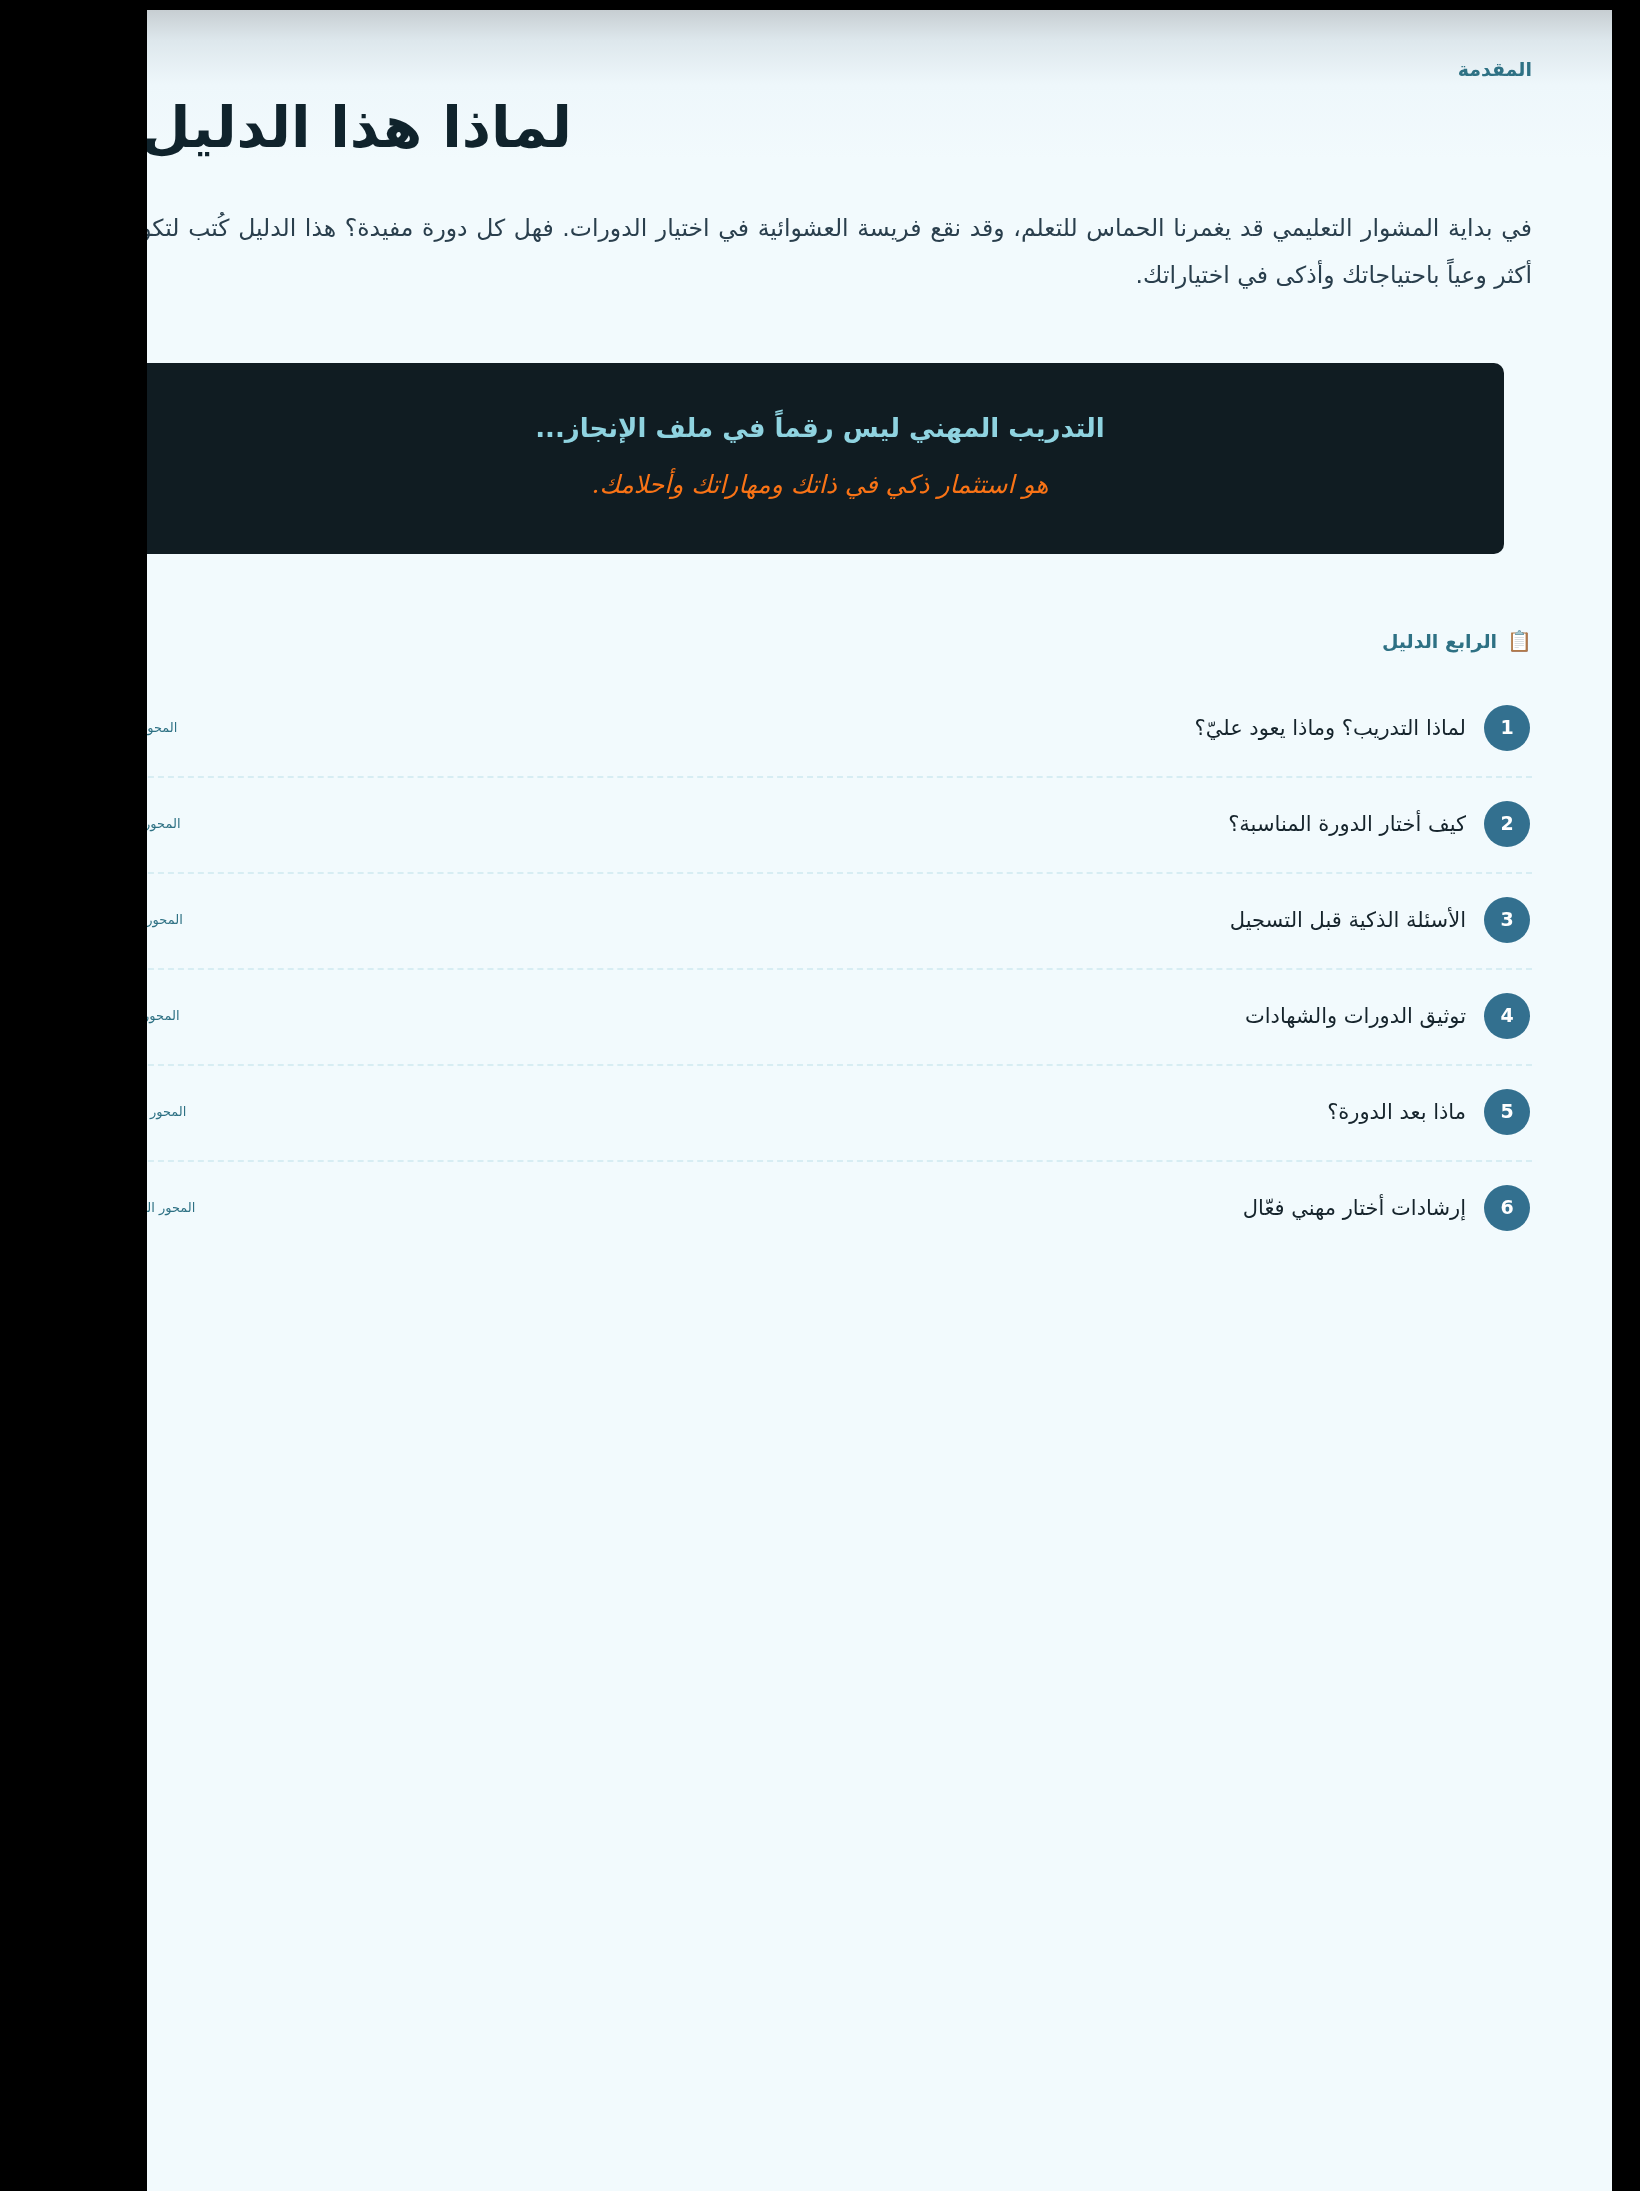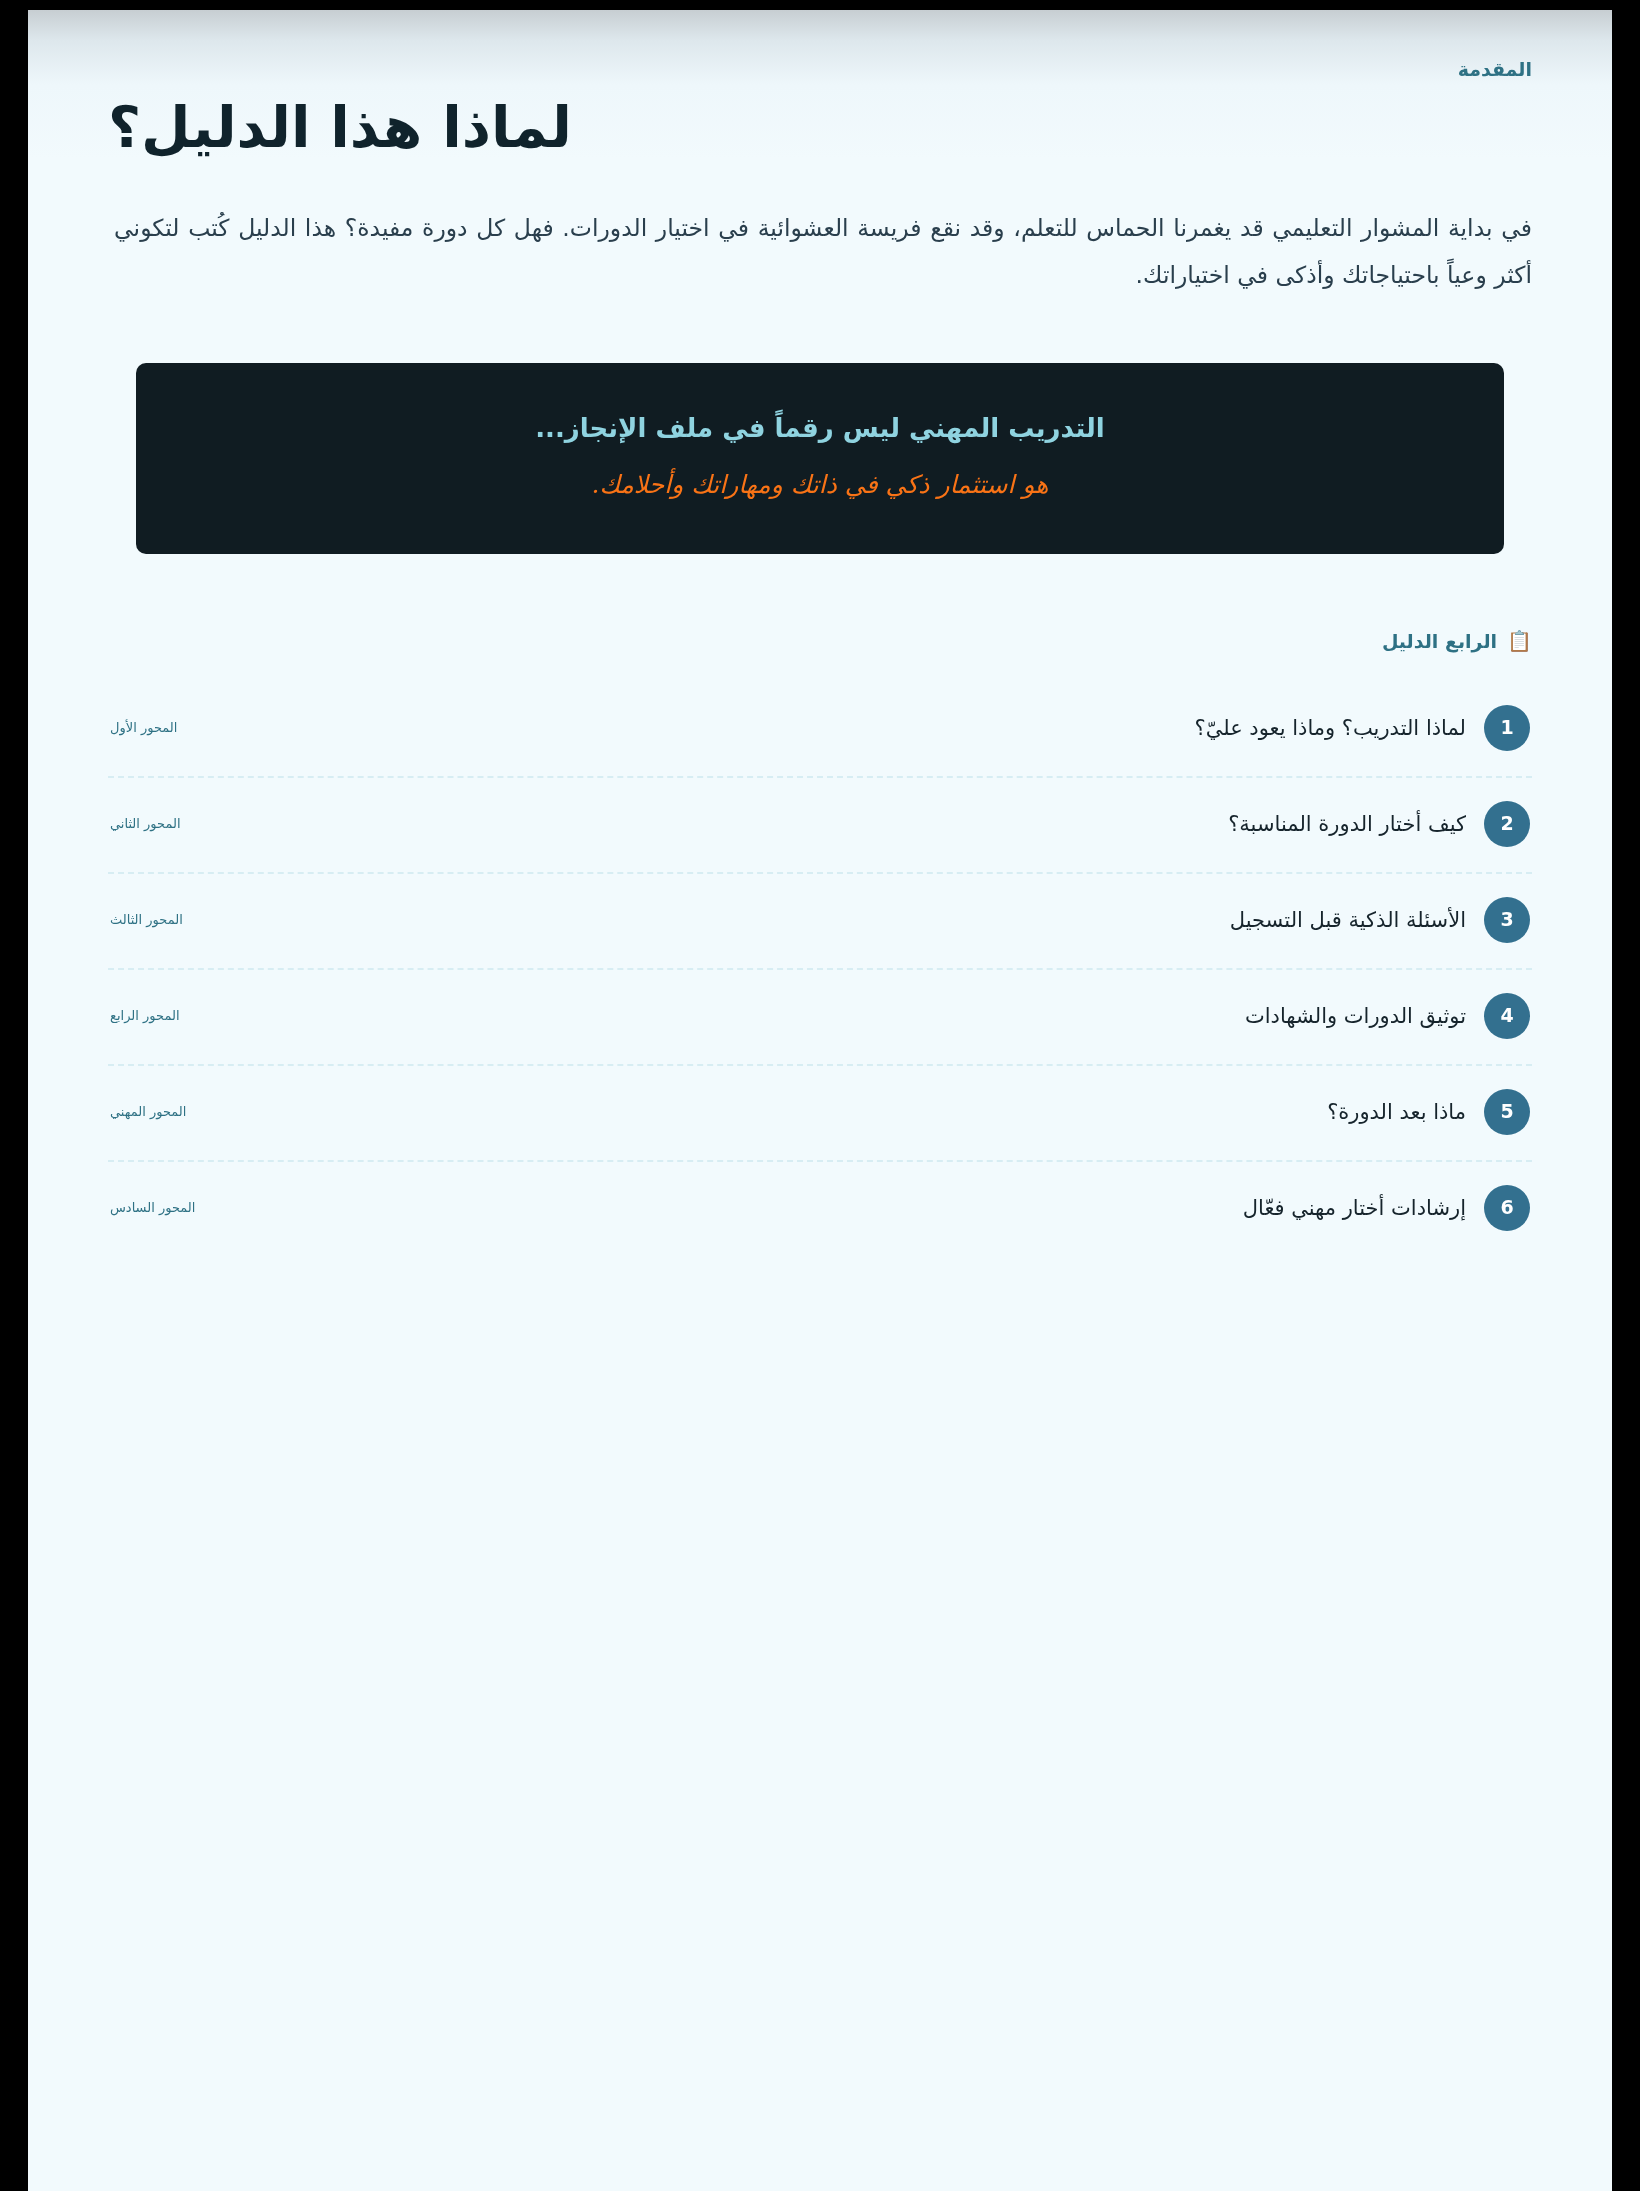--- a/index.html
+++ b/index.html
@@ -8,21 +8,21 @@
   html, body {
     width: 1640px;
     height: 2191px;
     background: #000000;
     font-family: "DejaVu Sans", "Liberation Sans", sans-serif;
   }
 
   
   .device-frame {
     position: relative;
-    width: 1640px;
+    width: 1493px;
     height: 2191px;
     background: #000000;
     overflow: hidden;
   }
 
   .page-surface {
     position: absolute;
     top: 10px;
     left: 28px;
     right: 28px;

